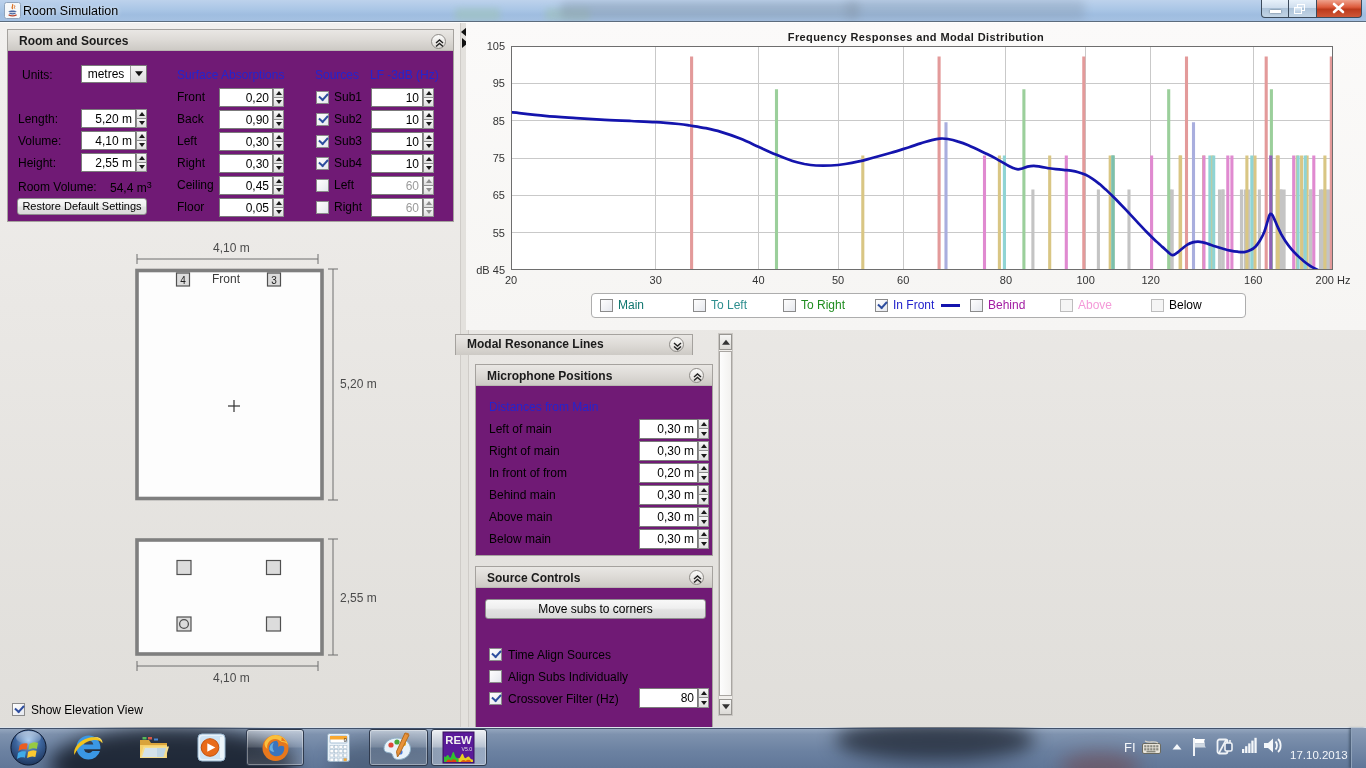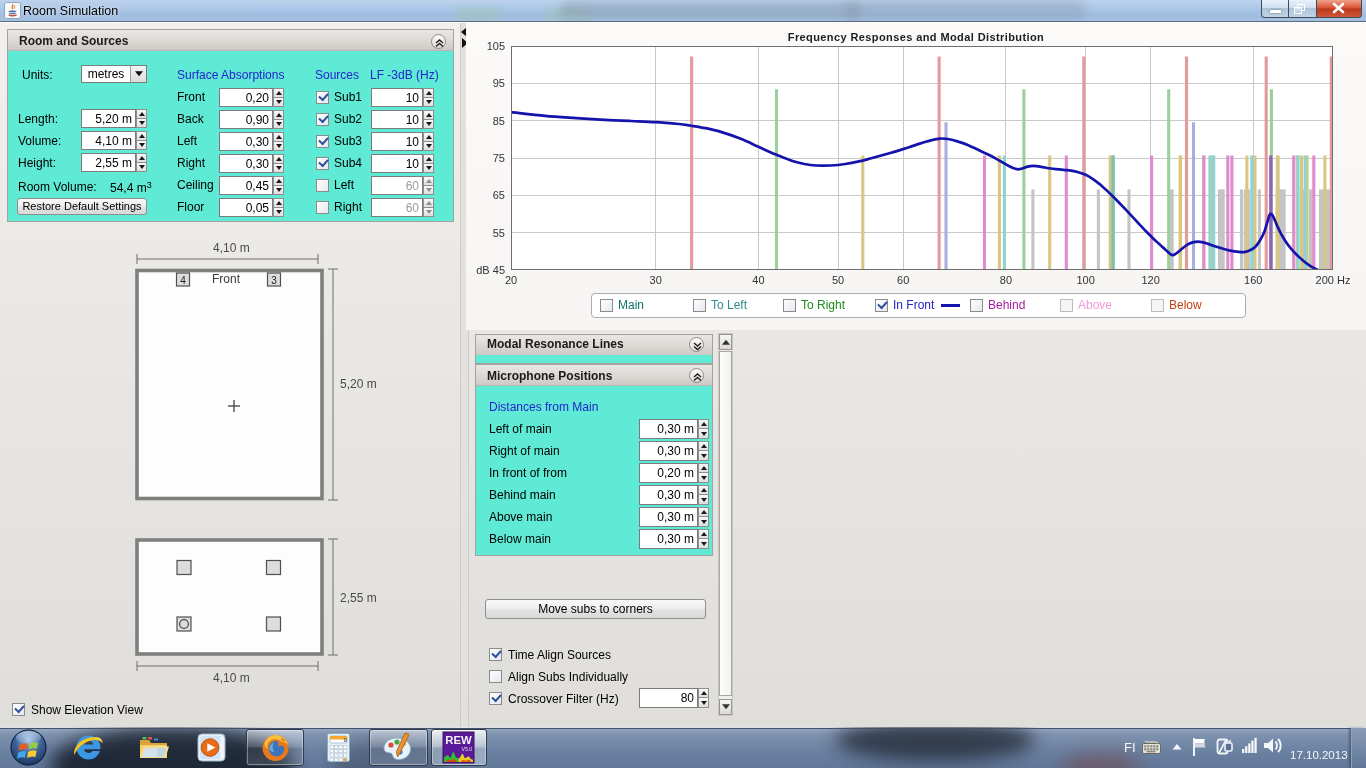--- a/index.html
+++ b/index.html
@@ -15,21 +15,21 @@
 #titlehl{left:0;top:22px;width:1366px;height:1px;background:#fdfdfd;}
 #wtitle{left:23px;top:4px;font-size:12.5px;color:#000;text-shadow:0 0 4px rgba(255,255,255,.9);}
 
 .capbtn{top:0;height:18px;border:1px solid #3c4b5c;border-top:none;}
 #btnmin{left:1261px;width:28px;border-radius:0 0 0 4px;background:linear-gradient(180deg,#e7f1fa 0%,#cfdeee 45%,#aec4da 50%,#c2d4e5 100%);}
 #btnmax{left:1289px;width:27px;border-left:none;border-right:none;background:linear-gradient(180deg,#e7f1fa 0%,#cfdeee 45%,#aec4da 50%,#c2d4e5 100%);}
 #btnclose{left:1316px;width:46px;border-radius:0 0 4px 0;background:linear-gradient(180deg,#efa18c 0%,#dd5b3c 42%,#bc3a1c 55%,#cf5737 100%);}
 
 #appbg{left:0;top:23px;width:1366px;height:704px;background:linear-gradient(180deg,#f2f0ee 0%,#eae8e5 40%,#e0deda 100%);}
 
-.panel{background:#5eead4;border:1px solid #a5a29e;box-shadow:inset 0 1px 0 #eceae7;}
+.panel{background:#701a75;border:1px solid #a5a29e;box-shadow:inset 0 1px 0 #eceae7;}
 .phead{position:absolute;left:0;top:0;right:0;height:21px;background:linear-gradient(180deg,#e9e7e4 0%,#dddad6 50%,#cdcac5 100%);border-bottom:1px solid #b9b6b1;}
 .phead span{position:absolute;left:11px;top:4px;font-size:12px;font-weight:bold;color:#1a1a1a;}
 .chev{position:absolute;width:15px;height:15px;border-radius:50%;border:1px solid #8f8c88;background:linear-gradient(180deg,#fcfcfb,#dddad6);}
 .lbl{position:absolute;font-size:12px;color:#000;white-space:nowrap;}
 .blbl{position:absolute;font-size:12px;color:#2424ce;white-space:nowrap;}
 
 .spin{position:absolute;}
 .spfield{position:absolute;left:0;top:0;bottom:0;background:#fff;border:1px solid #7b7b7b;font-size:12px;color:#000;text-align:right;}
 .spfield i{font-style:normal;position:absolute;right:3px;top:50%;transform:translateY(-50%);white-space:nowrap;}
 .sparr{position:absolute;right:0;top:0;bottom:0;width:11px;}
@@ -449,23 +449,23 @@
     <div class="leg abs" style="left:711px;top:305px;color:#2d8e8e">To Left</div>
     <div class="cb" style="left:783px;top:299px"></div>
     <div class="leg abs" style="left:801px;top:305px;color:#1f8c1f">To Right</div>
     <div class="cb on" style="left:875px;top:299px"></div>
     <div class="leg abs" style="left:893px;top:305px;color:#2222cc">In Front</div>
     <div class="cb" style="left:970px;top:299px"></div>
     <div class="leg abs" style="left:988px;top:305px;color:#a21ca2">Behind</div>
     <div class="cb dis" style="left:1060px;top:299px"></div>
     <div class="leg abs" style="left:1078px;top:305px;color:#f49ad8">Above</div>
     <div class="cb dis" style="left:1151px;top:299px"></div>
-    <div class="leg abs" style="left:1169px;top:305px;color:#c2410c">Below</div>
+    <div class="leg abs" style="left:1169px;top:305px;color:#000000">Below</div>
     <div class="abs" style="left:941px;top:304px;width:19px;height:2.5px;background:#1414ad"></div>
-    <div class="panel abs" style="left:475px;top:334px;width:238px;height:30px">
+    <div class="panel abs" style="left:455px;top:334px;width:238px;height:21px">
       <div class="phead" style="height:20px;border-bottom:none">
         <span style="top:2px">Modal Resonance Lines</span>
       </div>
       <div class="chev" style="left:213px;top:2px"><svg width="15" height="15" viewBox="0 0 15 15">
           <path d="M4 5 L7.5 8 L11 5 M4 8.5 L7.5 11.5 L11 8.5" stroke="#222" stroke-width="1.4" fill="none"></path>
         </svg></div>
     </div>
     <div class="panel abs" style="left:475px;top:364px;width:238px;height:192px">
       <div class="phead">
         <span>Microphone Positions</span>
@@ -527,20 +527,28 @@
     </div>
     <div class="lbl" style="left:489px;top:532px">Below main</div>
     <div class="spin abs" style="left:639px;top:529px;width:70px;height:20px">
       <div class="spfield" style="right:11px">
         <i>0,30 m</i>
       </div>
       <div class="sparr">
         <b></b>
         <u></u>
       </div>
+    </div>
+    <div class="panel abs" style="left:475px;top:566px;width:238px;height:161px;border-bottom:none">
+      <div class="phead">
+        <span>Source Controls</span>
+      </div>
+      <div class="chev" style="left:213px;top:3px"><svg width="15" height="15" viewBox="0 0 15 15">
+          <path d="M4 8 L7.5 5 L11 8 M4 11.5 L7.5 8.5 L11 11.5" stroke="#222" stroke-width="1.4" fill="none"></path>
+        </svg></div>
     </div>
     <div class="btn abs" style="left:485px;top:599px;width:221px;height:20px;line-height:18px">Move subs to corners</div>
     <div class="cb on" style="left:489px;top:648px"></div>
     <div class="lbl" style="left:508px;top:648px">Time Align Sources</div>
     <div class="cb" style="left:489px;top:670px"></div>
     <div class="lbl" style="left:508px;top:670px">Align Subs Individually</div>
     <div class="cb on" style="left:489px;top:692px"></div>
     <div class="lbl" style="left:508px;top:692px">Crossover Filter (Hz)</div>
     <div class="spin abs" style="left:639px;top:688px;width:70px;height:20px">
       <div class="spfield" style="right:11px">

